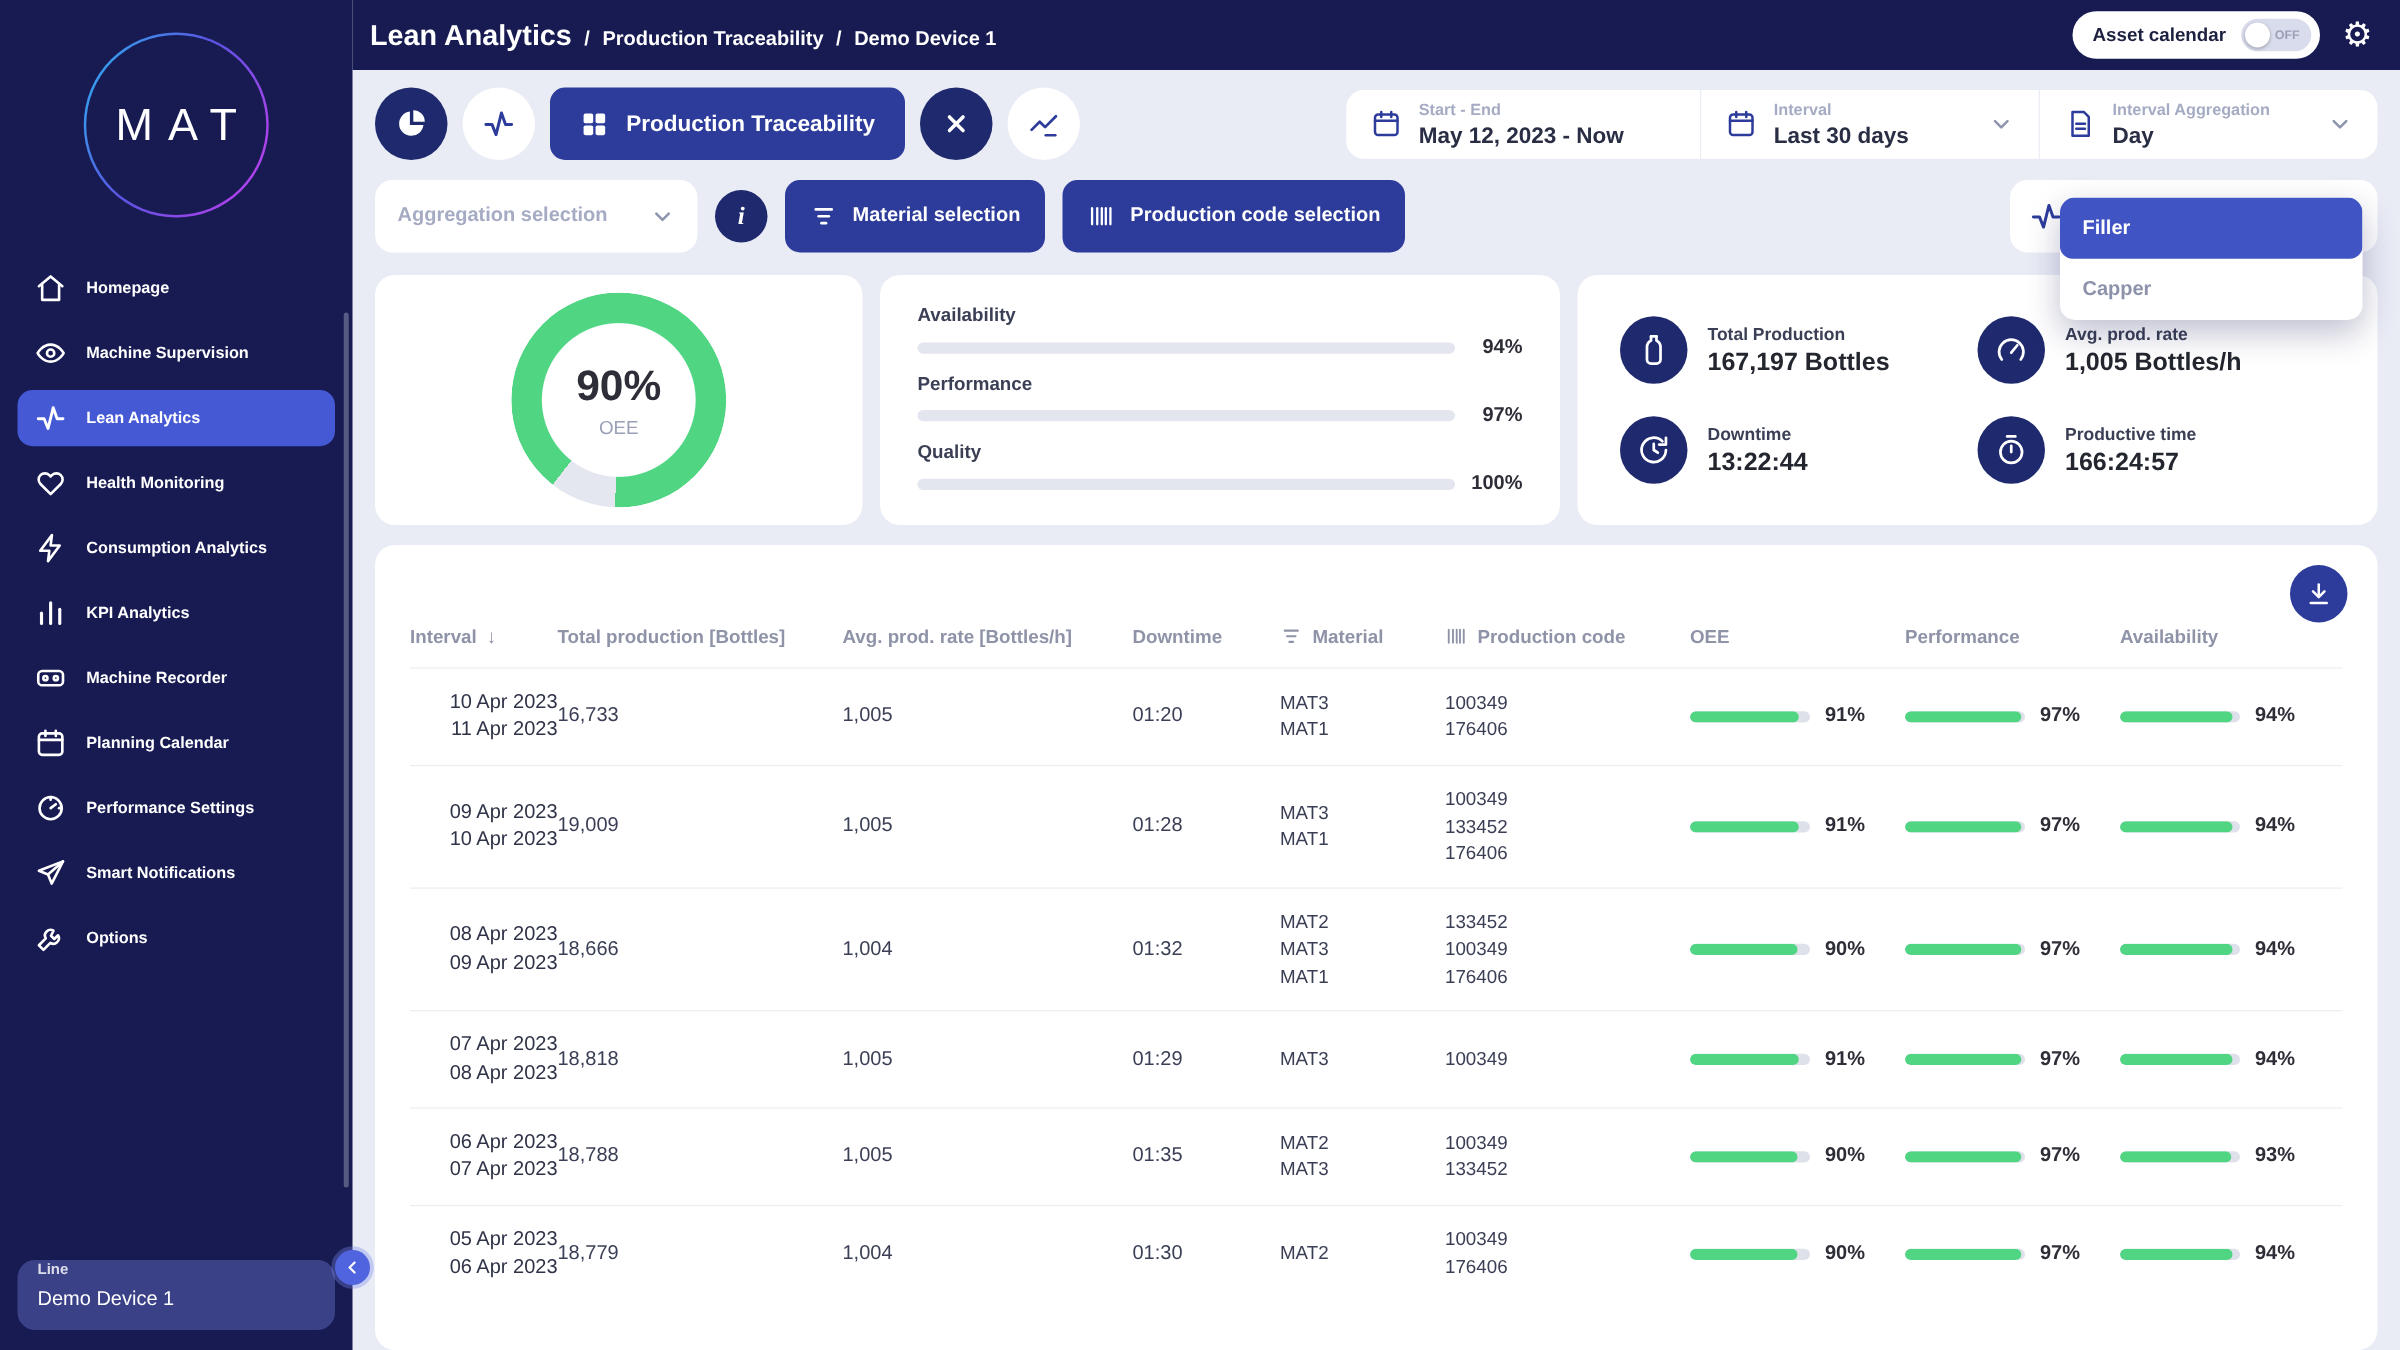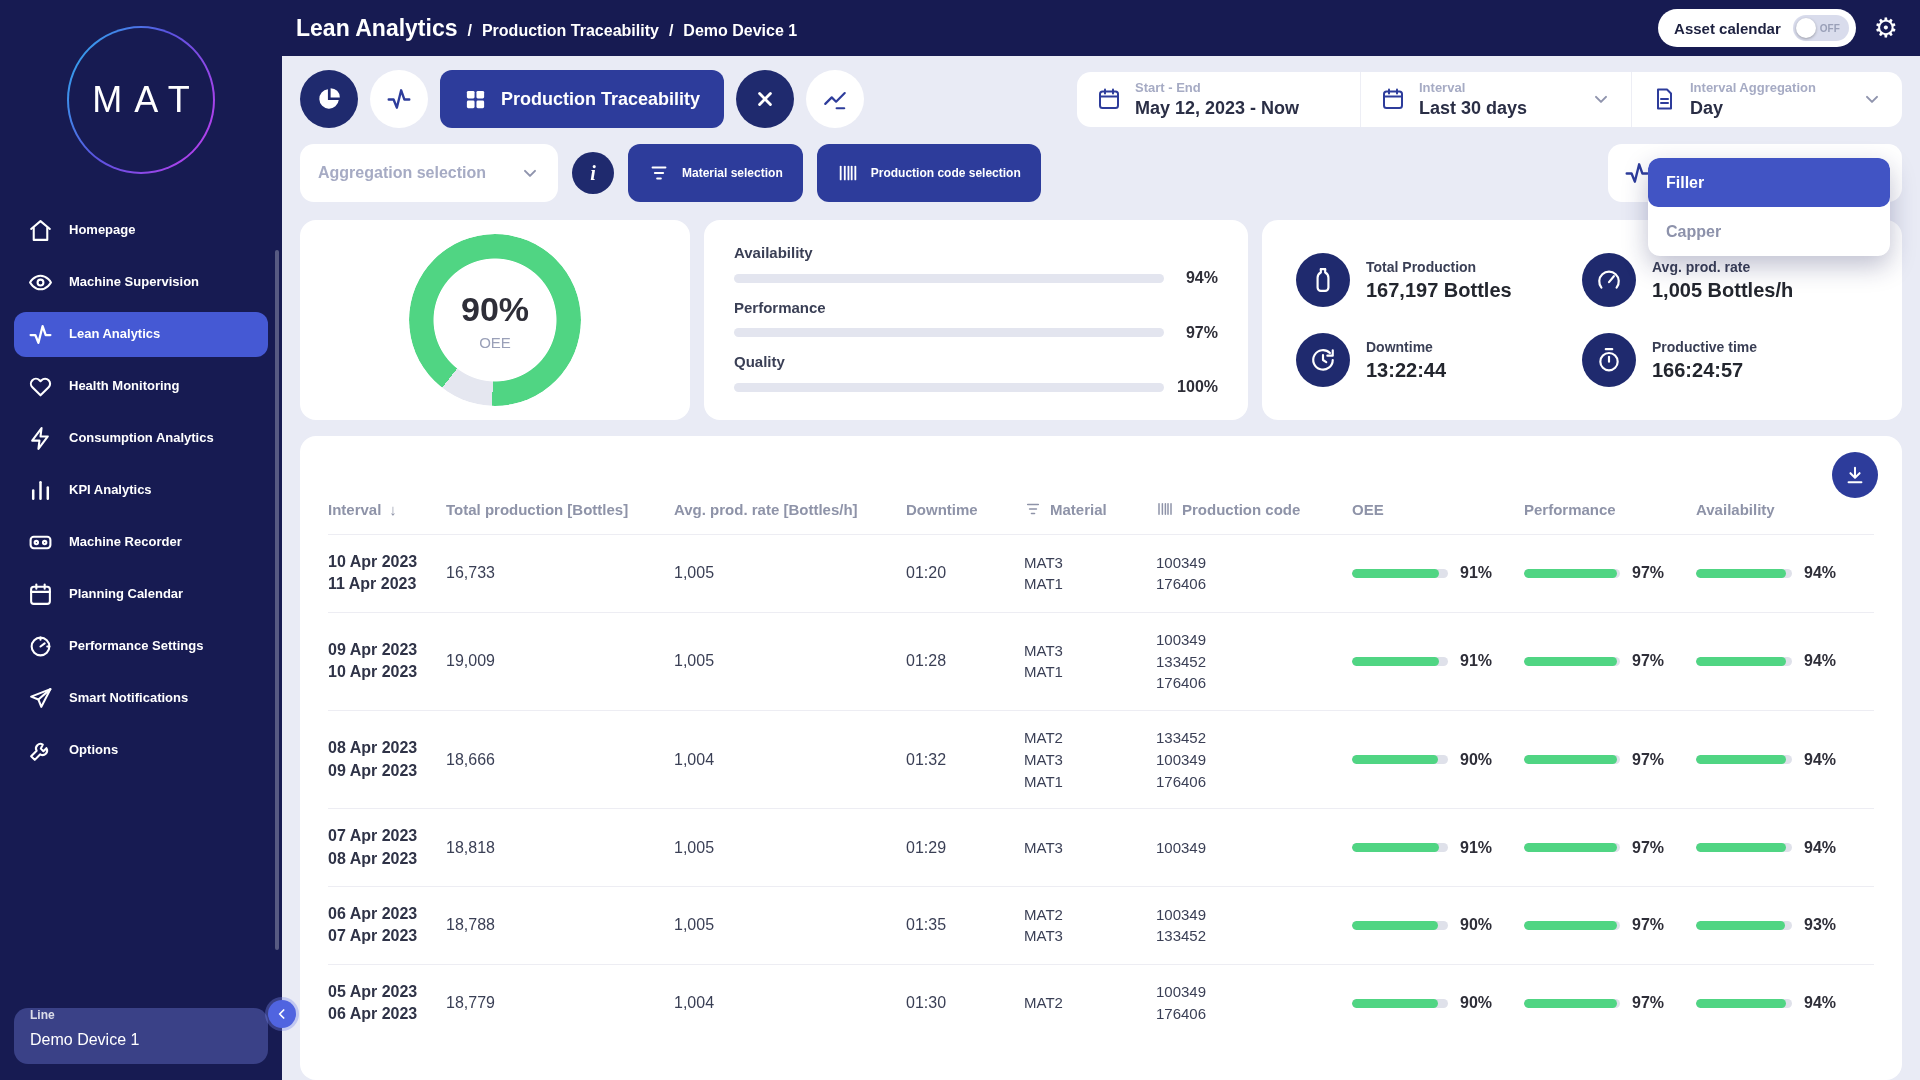--- a/index.html
+++ b/index.html
@@ -88,21 +88,21 @@
   .row2 { display:flex; justify-content:space-between; align-items:flex-start;
     margin-bottom:18px; position:relative; z-index:10; }
   .row2-left { display:flex; gap:14px; align-items:center; }
   .select-pill { width:258px; height:58px; background:#fff; border-radius:14px; cursor:pointer;
     display:flex; align-items:center; justify-content:space-between; padding:0 18px;
     color:#a6abc4; font-size:16px; font-weight:600; border:none; font-family:inherit; }
   .info-btn { width:42px; height:42px; border-radius:50%; background:#1f2a6e; color:#fff;
     border:none; cursor:pointer; display:flex; align-items:center; justify-content:center; }
   .dark-pill { height:58px; border-radius:12px; background:#2d3c9b; color:#fff; border:none;
     display:flex; align-items:center; gap:12px; padding:0 20px; cursor:pointer;
-    font-size:12px; font-weight:700; font-family:inherit; }
+    font-size:16px; font-weight:700; font-family:inherit; }
   .dark-pill svg { width:22px; height:22px; }
   .machine-box { position:relative; }
   .machine-card { width:294px; height:58px; background:#fff; border-radius:14px;
     display:flex; align-items:center; padding:0 16px; color:#2d3c9b; cursor:pointer; }
   .machine-card svg { width:26px; height:26px; }
   .dropdown { position:absolute; top:14px; right:12px; width:242px; background:#fff;
     border-radius:12px; box-shadow:0 10px 26px rgba(25,30,85,.28); overflow:hidden; z-index:30; }
   .dd-item { height:49px; display:flex; align-items:center; padding:0 18px;
     font-size:16px; font-weight:600; color:#8d92ab; cursor:pointer; }
   .dd-item.selected { background:#4154c4; color:#fff; border-radius:10px; }
@@ -141,21 +141,21 @@
     border-radius:50%; background:#2d3c9b; color:#fff; border:none; cursor:pointer;
     display:flex; align-items:center; justify-content:center; }
   .download-btn svg { width:22px; height:22px; }
   .grid-row { display:grid; align-items:center;
     grid-template-columns:118px 228px 232px 118px 132px 196px 172px 172px 156px; }
   .thead { margin-top:46px; color:#8e93a8; font-size:15px; font-weight:600; padding-bottom:16px; }
   .th { display:flex; align-items:center; gap:8px; cursor:pointer; }
   .th-icon svg { width:18px; height:18px; }
   .sort-arrow { font-size:15px; }
   .t-row { border-top:1px solid #ededf3; padding:16px 0; }
-  .cell-dates { font-weight:700; font-size:16px; color:#2f3347; line-height:1.4; white-space:pre-line; }
+  .cell-dates { font-weight:400; font-size:16px; color:#2f3347; line-height:1.4; white-space:pre-line;text-align:right; }
   .cell { font-size:16px; color:#3a3f55; }
   .cell-multi { font-size:15px; line-height:1.45; white-space:pre-line; }
   .bar-cell { display:flex; align-items:center; gap:12px; }
   .mini-track { width:96px; height:9px; background:#dfe1ea; border-radius:5px; overflow:hidden; display:block; }
   .mini-fill { height:100%; background:#50d583; border-radius:5px; display:block; }
   .bar-pct { font-size:16px; font-weight:800; color:#2e2e38; }
 </style>
 </head>
 <body>
 

